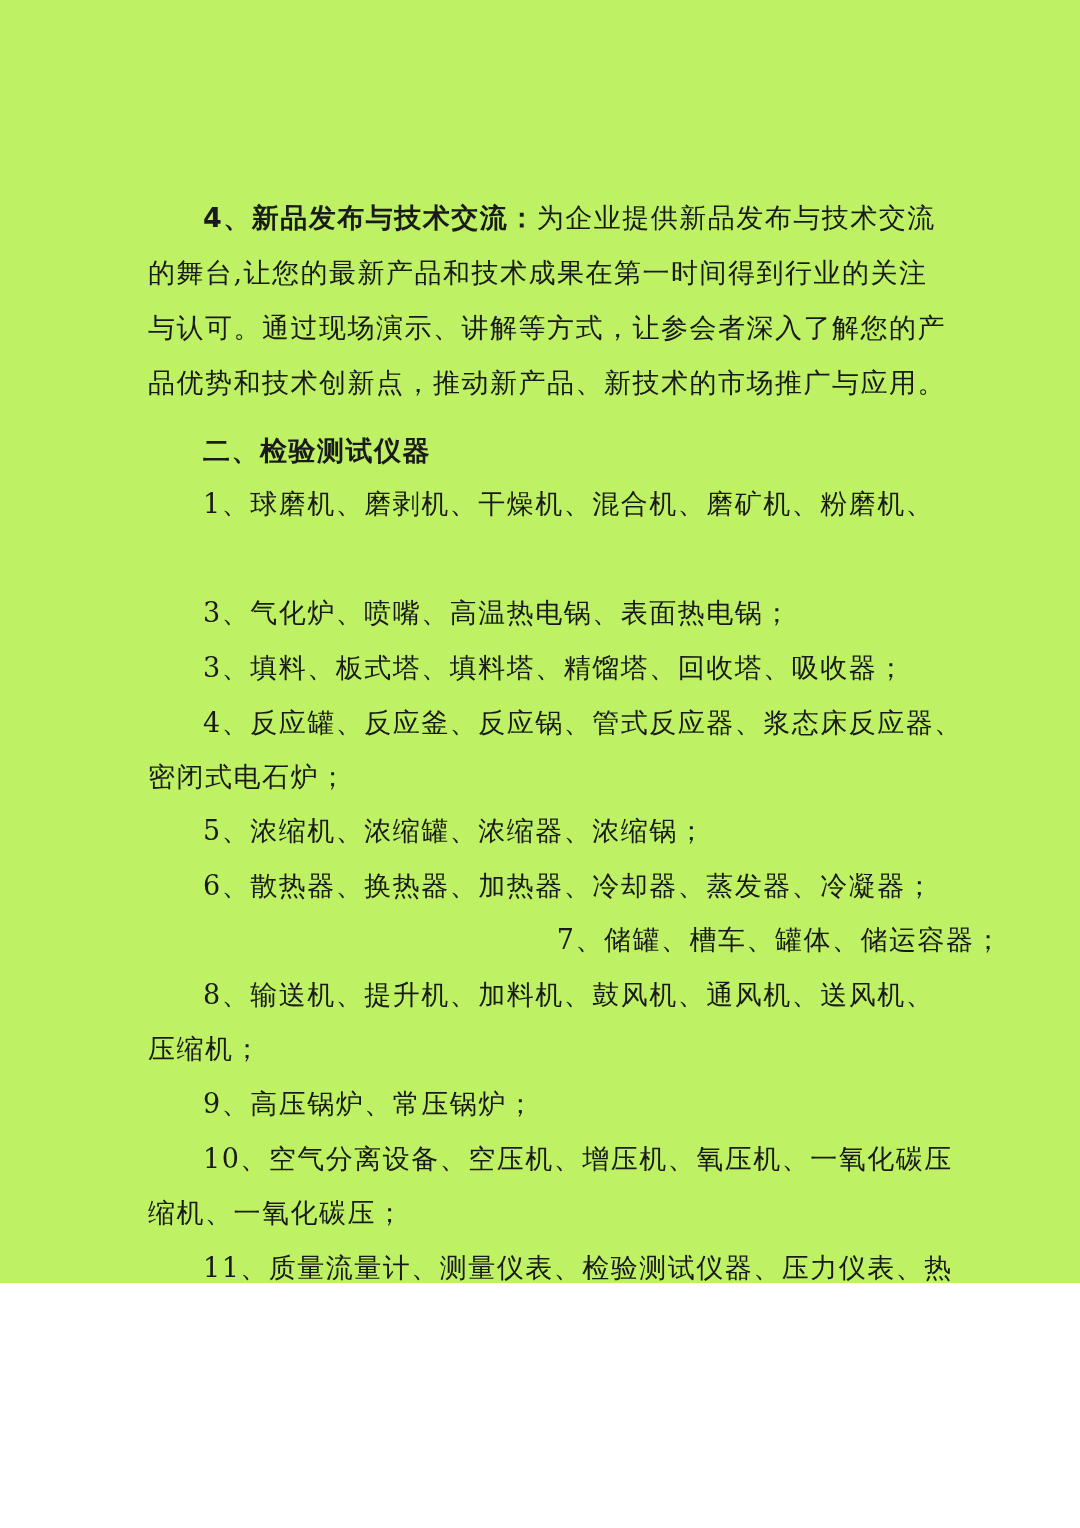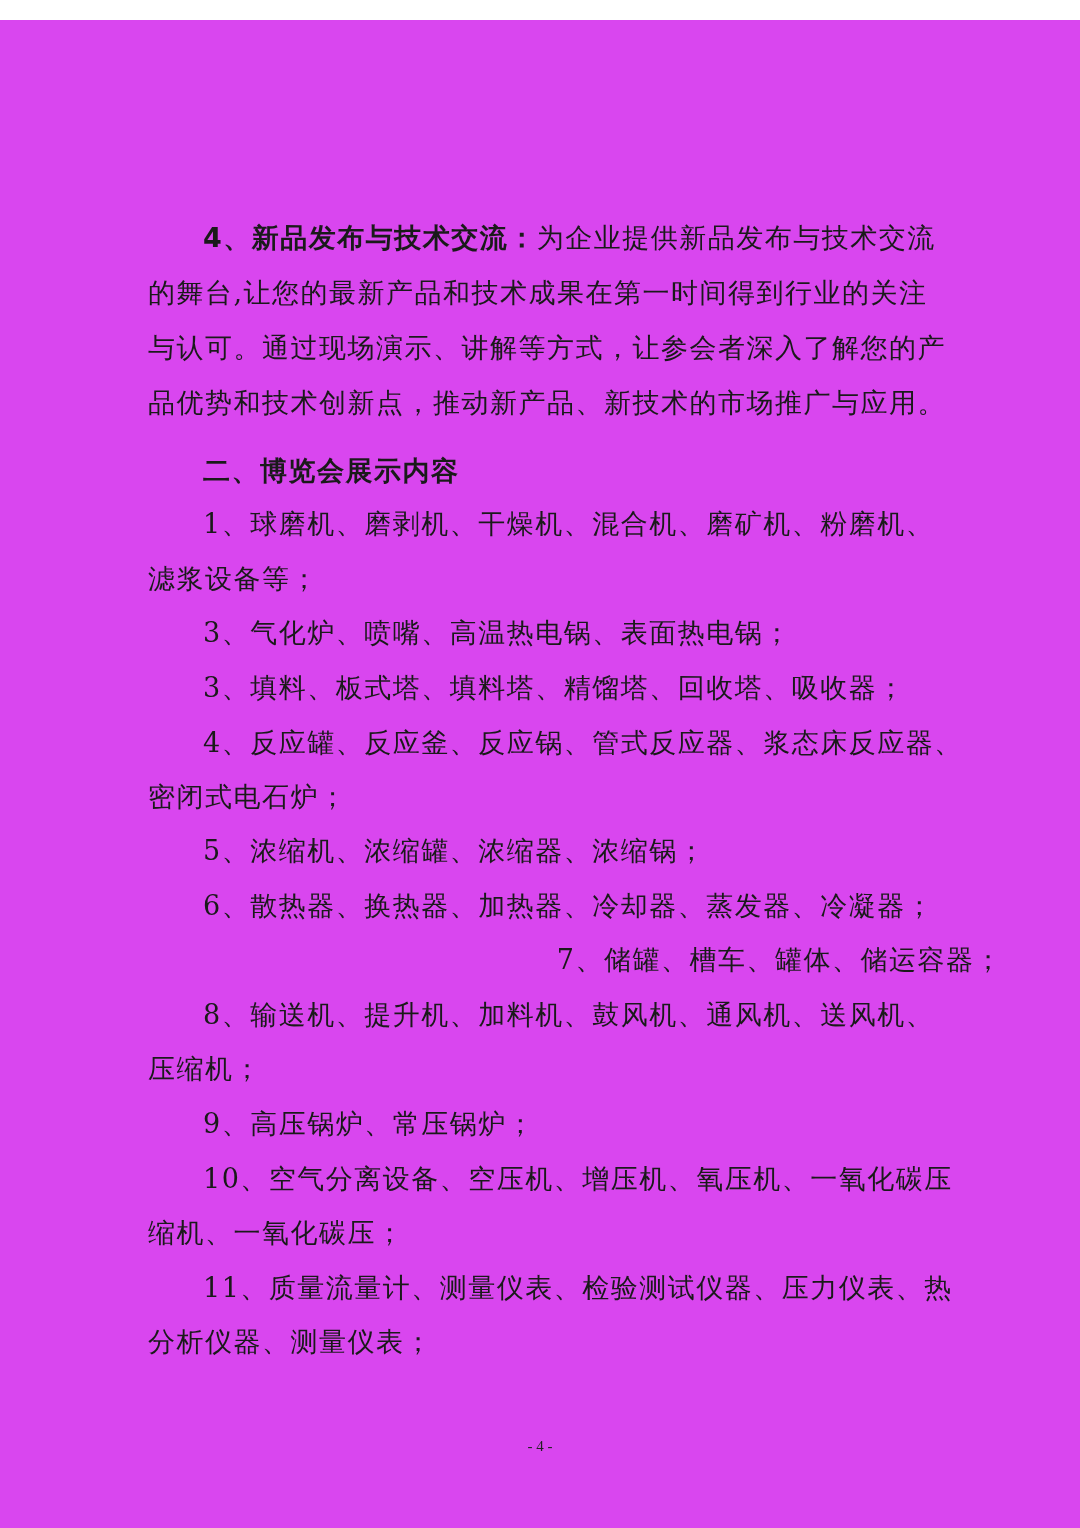--- a/index.html
+++ b/index.html
@@ -1,24 +1,23 @@
 <!DOCTYPE html>
 <html><head>
   <meta charset="utf-8">
   <style>
     html, body { margin: 0; padding: 0; background: #ffffff; }
     .page {
       position: relative;
       width: 1080px;
-      height: 1508px;
-      background: #d946ef;
+      height: 1283px;
+      background: #bef264;
       overflow: hidden;
       color: #1a1a1a;
       font-family: "DejaVu Serif", "Liberation Serif", serif;
-      margin-top: 20px;
     }
     .line {
       position: absolute;
       left: 148px;
       width: 800px;
       height: 40px;
       font-size: 27px;
       line-height: 40px;
       letter-spacing: 1.5px;
       white-space: nowrap;
@@ -45,24 +44,23 @@
 
 <div class="page">
 
   <div class="line indent" style="top:198px;">
     <span class="bold">4、新品发布与技术交流：</span><span>为企业提供新品发布与技术交流</span>
   </div>
   <div class="line" style="top:253px;">的舞台,让您的最新产品和技术成果在第一时间得到行业的关注</div>
   <div class="line" style="top:308px;">与认可。通过现场演示、讲解等方式，让参会者深入了解您的产</div>
   <div class="line" style="top:363px;">品优势和技术创新点，推动新产品、新技术的市场推广与应用。</div>
 
-  <div class="line indent heading" style="top:431px;">二、博览会展示内容</div>
+  <div class="line indent heading" style="top:431px;">二、检验测试仪器</div>
 
   <div class="line indent" style="top:484px;">1、球磨机、磨剥机、干燥机、混合机、磨矿机、粉磨机、</div>
-  <div class="line" style="top:539px;">滤浆设备等；</div>
 
   <div class="line indent" style="top:593px;">3、气化炉、喷嘴、高温热电锅、表面热电锅；</div>
 
   <div class="line indent" style="top:648px;">3、填料、板式塔、填料塔、精馏塔、回收塔、吸收器；</div>
 
   <div class="line indent" style="top:703px;">4、反应罐、反应釜、反应锅、管式反应器、浆态床反应器、</div>
   <div class="line" style="top:757px;">密闭式电石炉；</div>
 
   <div class="line indent" style="top:811px;">5、浓缩机、浓缩罐、浓缩器、浓缩锅；</div>
 

